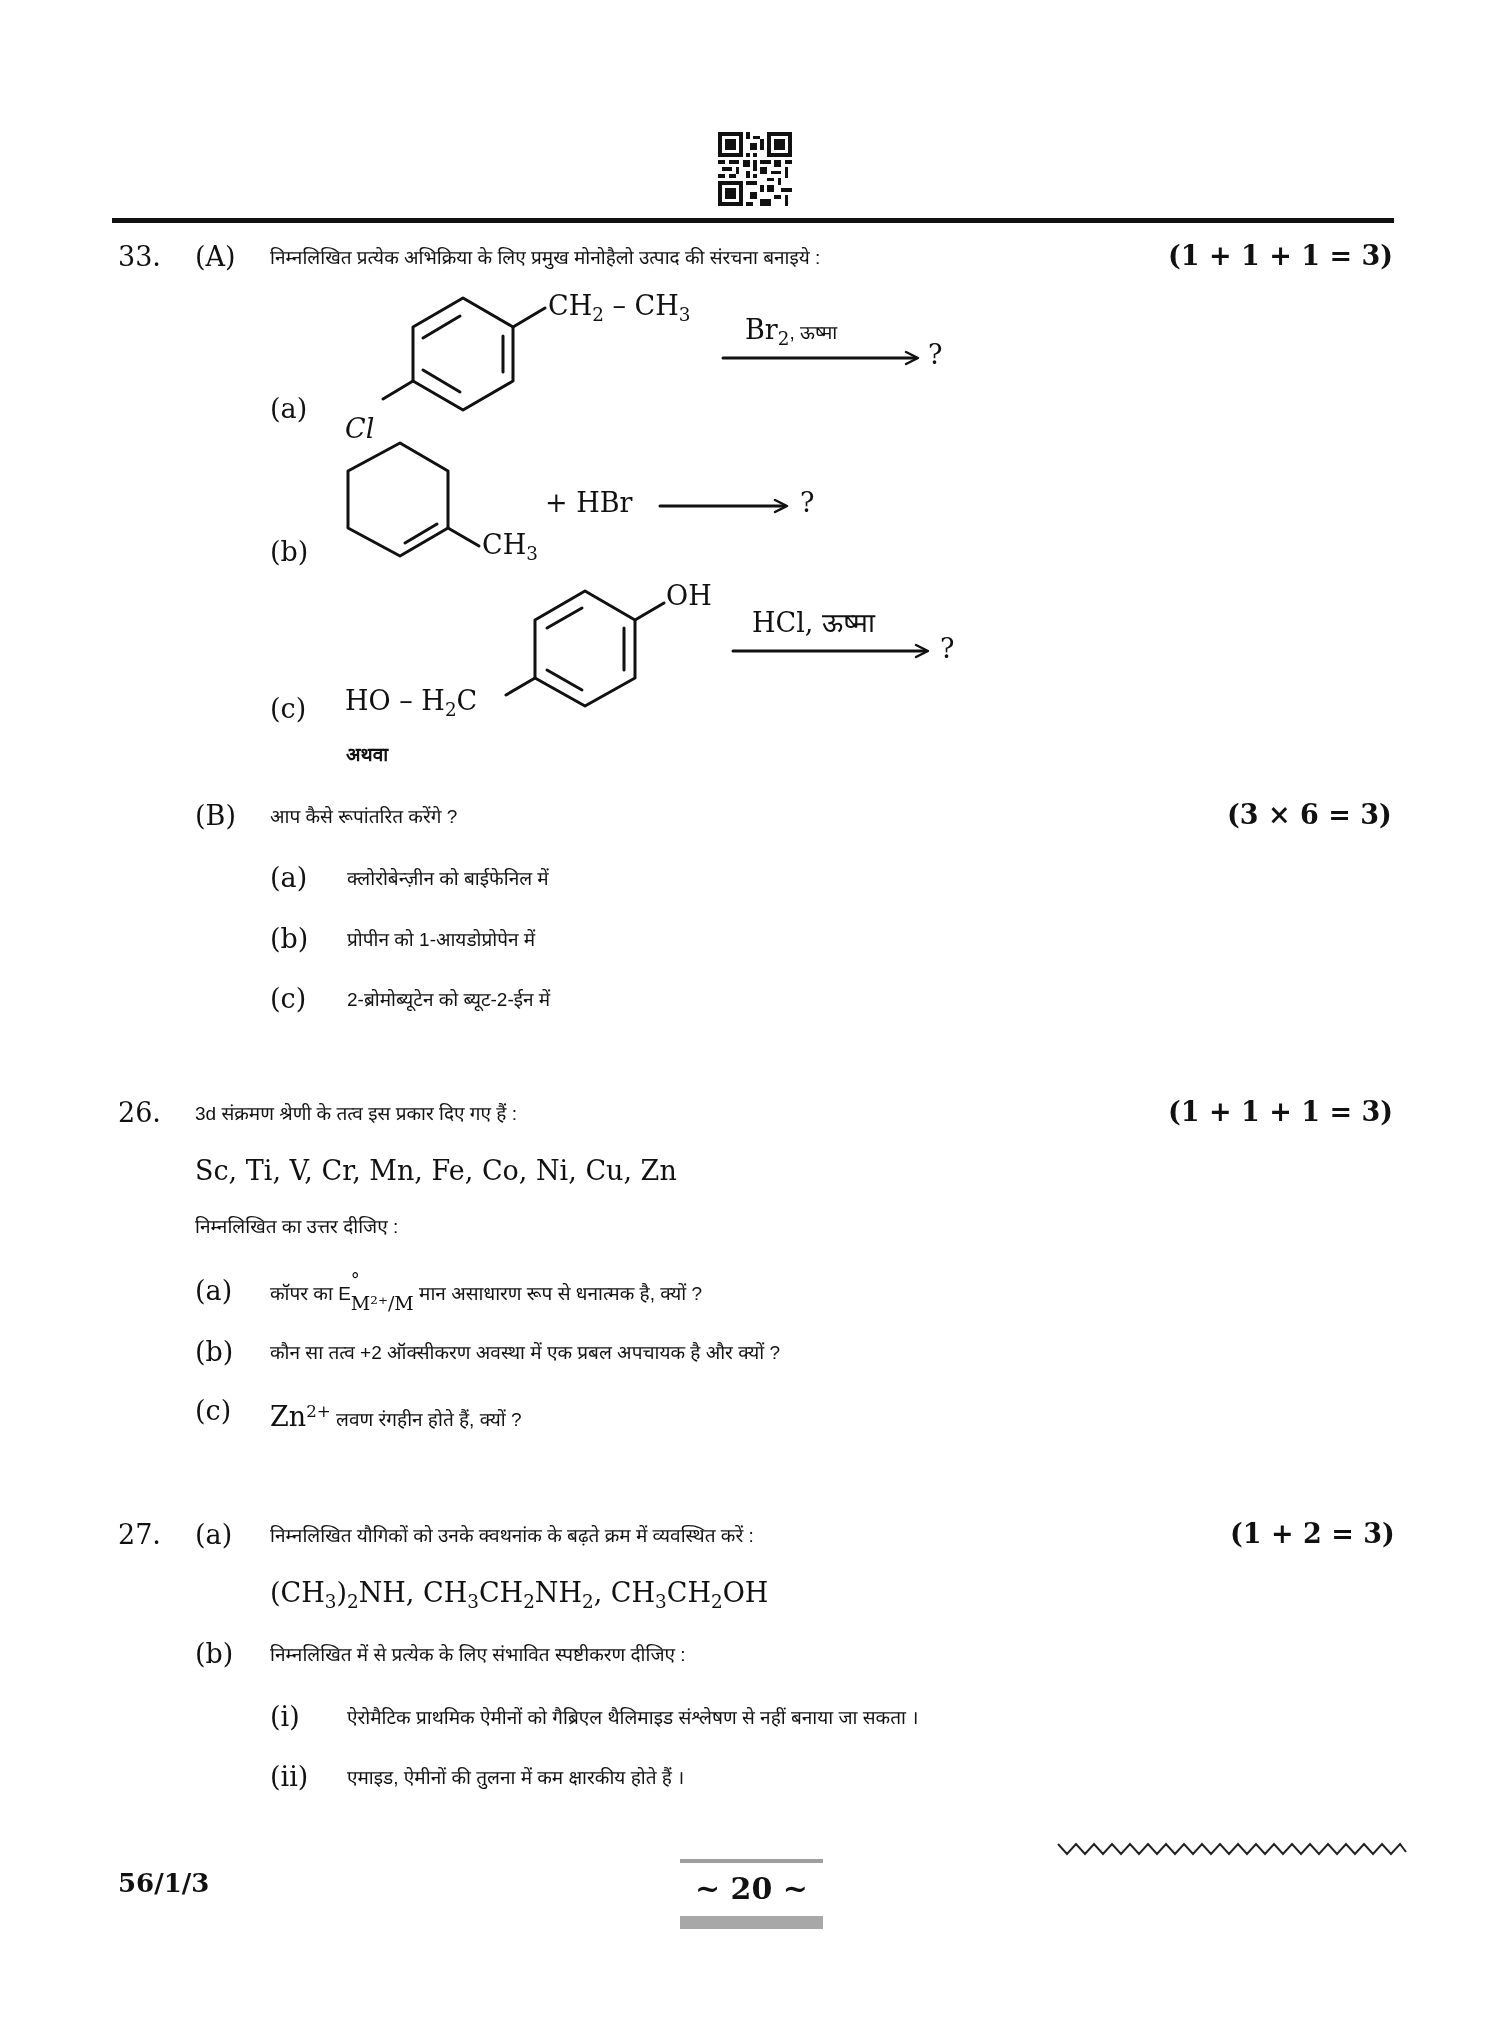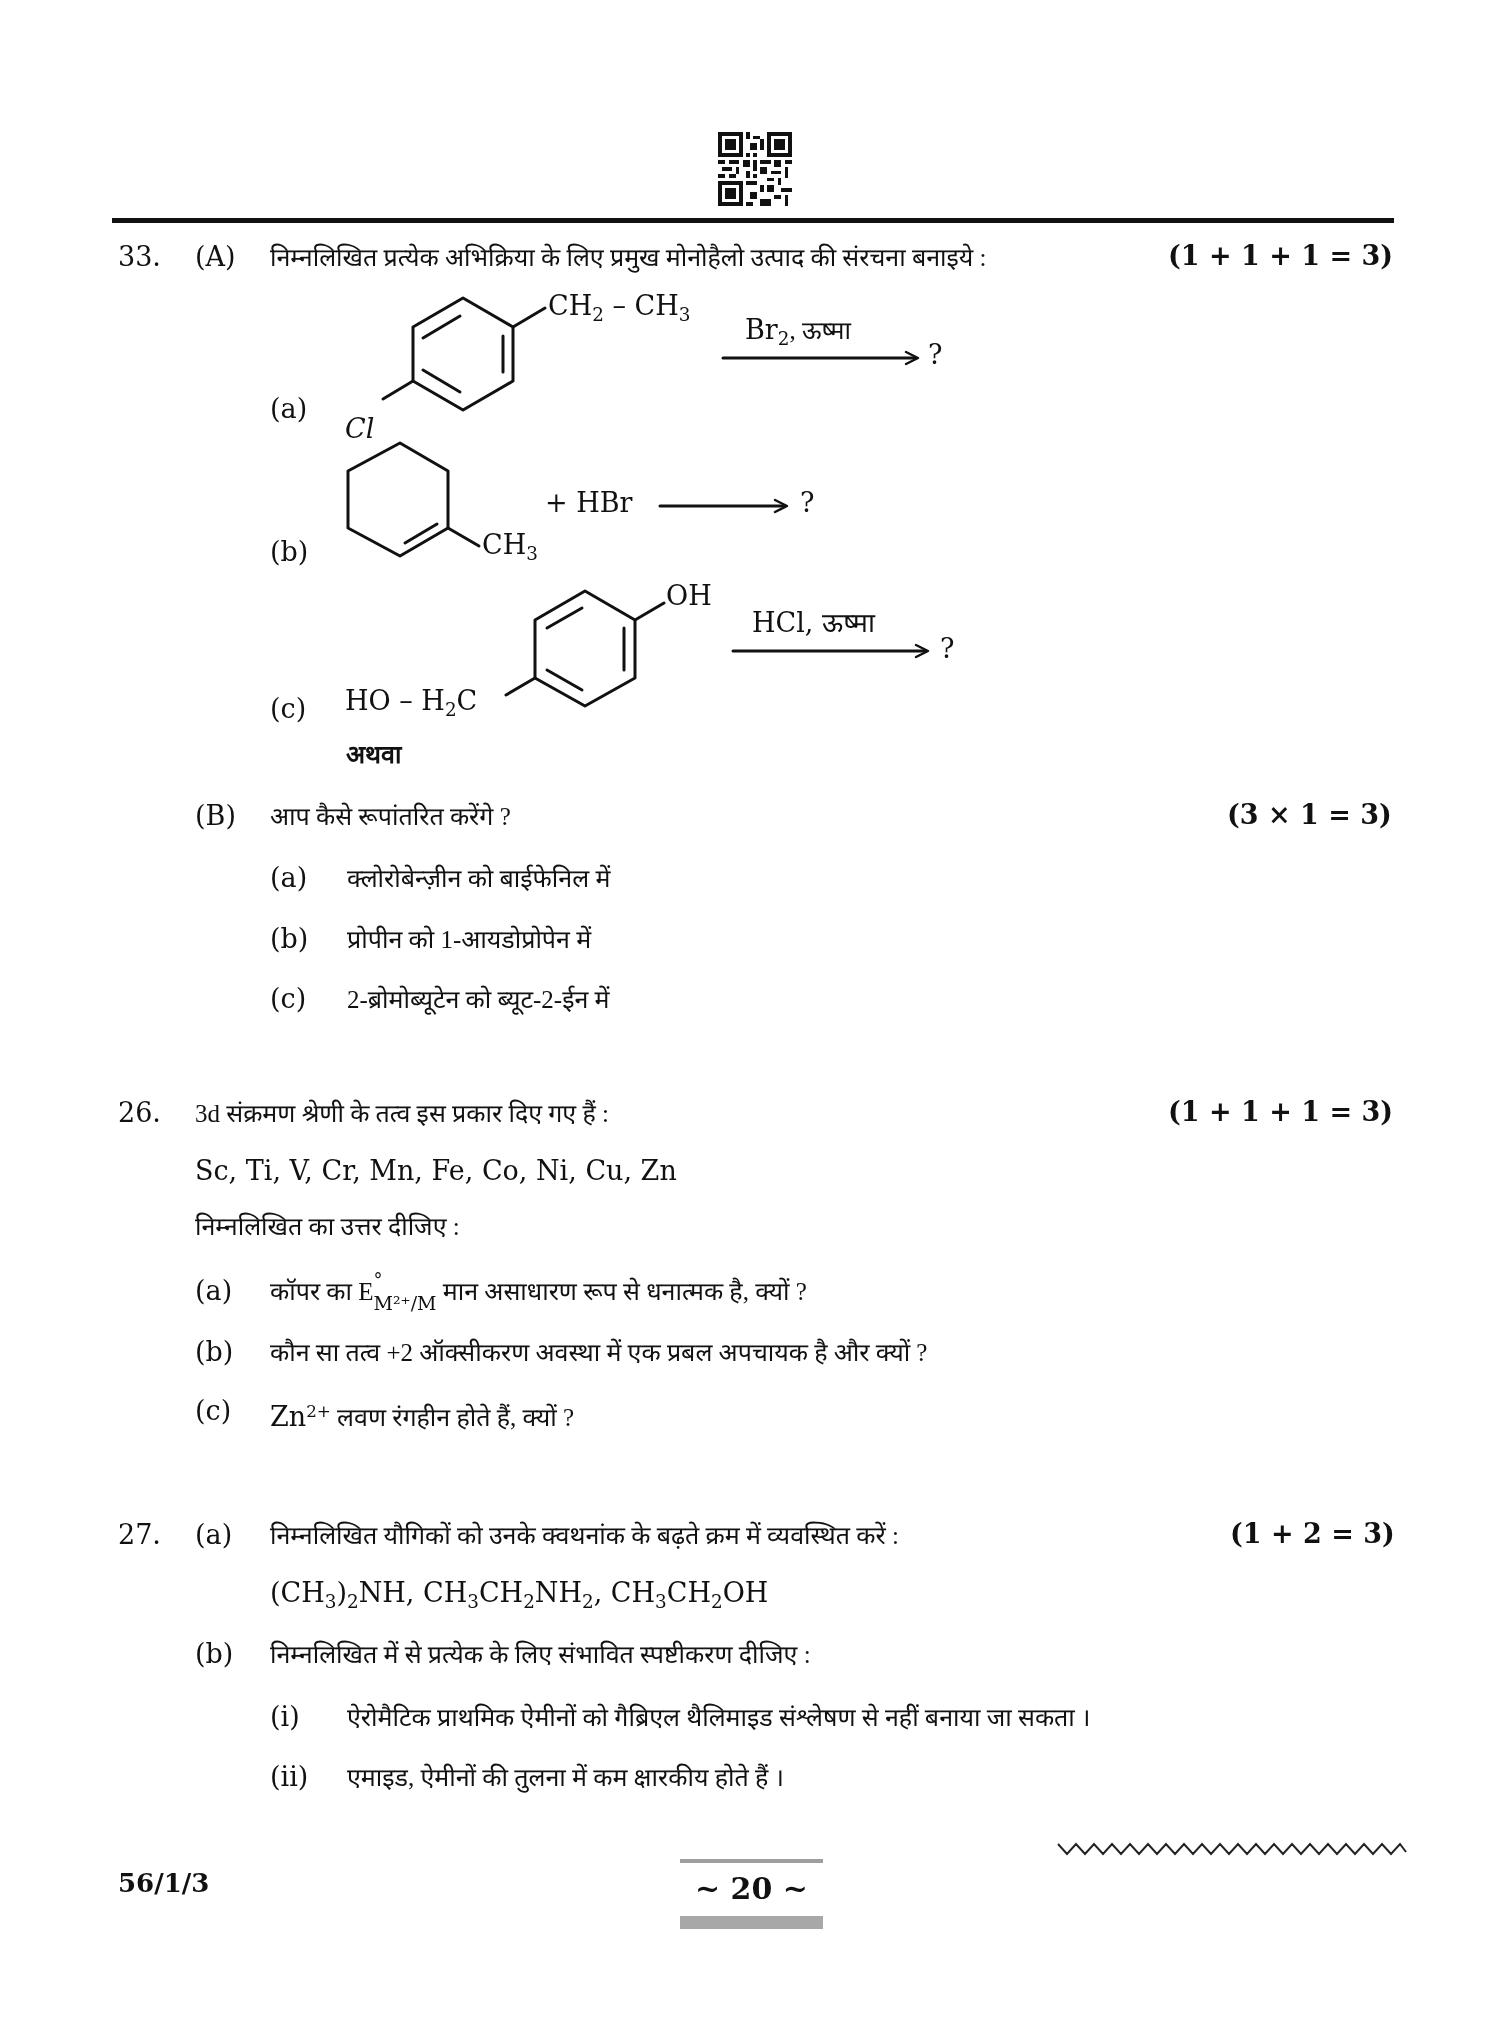--- a/index.html
+++ b/index.html
@@ -3,21 +3,21 @@
   <meta charset="utf-8">
   <style>
     html, body { margin: 0; padding: 0; background: #ffffff; }
     body {
       width: 1505px; height: 2034px; position: relative; overflow: hidden;
       font-family: "DejaVu Serif", "Liberation Serif", serif;
       color: #111111;
     }
     .abs { position: absolute; white-space: nowrap; }
     .txt { font-size: 27px; line-height: 34px; }
-    .hi { font-family: Liberation Serif, serif; font-size: 25px; }
+    .hi { font-family: Liberation Sans, sans-serif; font-size: 19px; }
     .bold { font-weight: bold; }
     .sub { font-size: 0.68em; vertical-align: -0.32em; }
     .sup { font-size: 0.62em; vertical-align: 0.55em; }
     .marks { font-weight: bold; font-size: 27px; font-family: "DejaVu Serif", serif; }
     #qr { left: 718px; top: 132px; width: 74px; height: 74px; }
     #rule { left: 112px; top: 218px; width: 1282px; height: 5px; background: #111; }
     #chem { position: absolute; left: 0; top: 0; width: 1505px; height: 800px; }
     .pn-box { left: 680px; top: 1859px; width: 143px; height: 72px; }
     .pn-top { position: absolute; left: 0; top: 0; width: 143px; height: 4px; background: #9e9e9e; }
     .pn-bot { position: absolute; left: 0; top: 57px; width: 143px; height: 13px; background: #a8a8a8; }
@@ -130,21 +130,21 @@
 <span class="abs txt" style="left:666px; top:579px;">OH</span>
 <span class="abs txt" style="left:752px; top:606px;">HCl, ऊष्मा</span>
 <span class="abs txt" style="left:940px; top:632px;">?</span>
 <span class="abs txt" style="left:270px; top:692px;">(c)</span>
 <span class="abs txt" style="left:345px; top:684px;"><span>HO – H</span><span class="sub">2</span><span>C</span></span>
 
 <span class="abs txt hi bold" style="left:346px; top:738px;">अथवा</span>
 
 <span class="abs txt" style="left:195px; top:799px;">(B)</span>
 <span class="abs txt hi" style="left:270px; top:800px;">आप कैसे रूपांतरित करेंगे ?</span>
-<span class="abs marks" style="left:1227px; top:799px;">(3 × 1 = 3)</span>
+<span class="abs marks" style="left:1227px; top:799px;">(3 × 6 = 3)</span>
 
 <div>
   <span class="abs txt" style="left:270px; top:861px;">(a)</span>
   <span class="abs txt hi" style="left:347px; top:862px;">क्लोरोबेन्ज़ीन को बाईफेनिल में</span>
   <span class="abs txt" style="left:270px; top:922px;">(b)</span>
   <span class="abs txt hi" style="left:347px; top:923px;">प्रोपीन को 1-आयडोप्रोपेन में</span>
   <span class="abs txt" style="left:270px; top:982px;">(c)</span>
   <span class="abs txt hi" style="left:347px; top:983px;">2-ब्रोमोब्यूटेन को ब्यूट-2-ईन में</span>
 </div>
 

